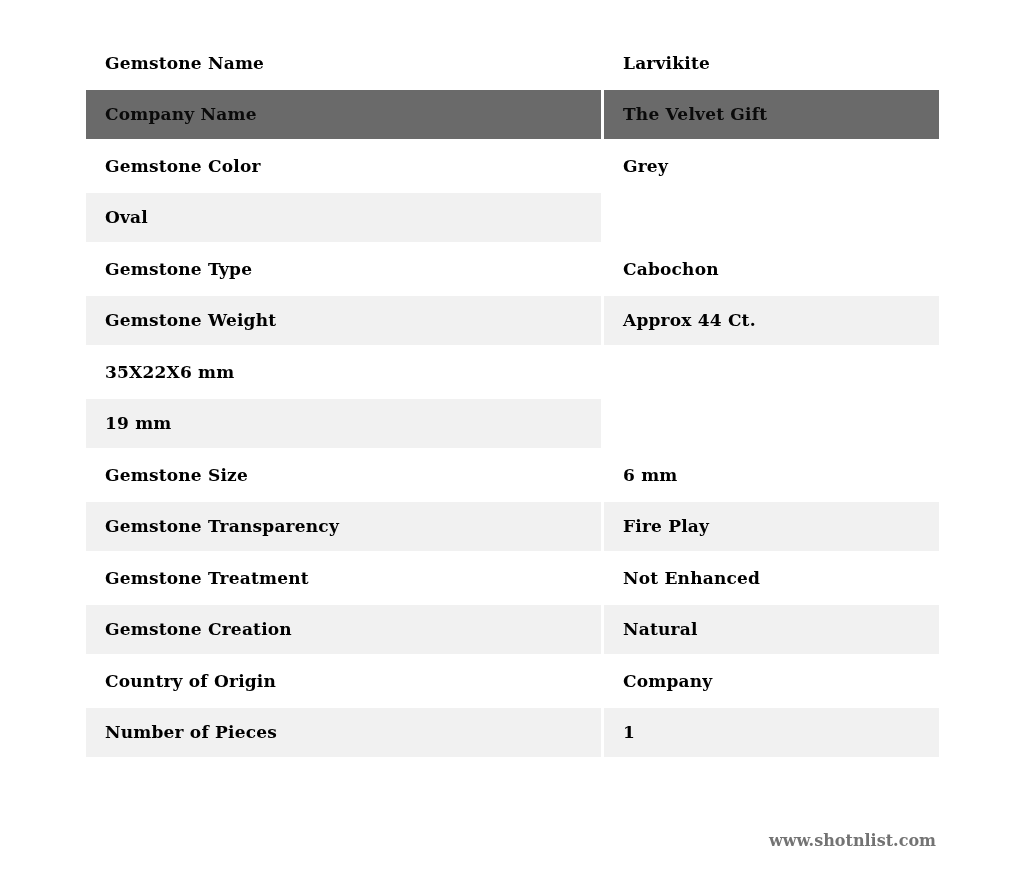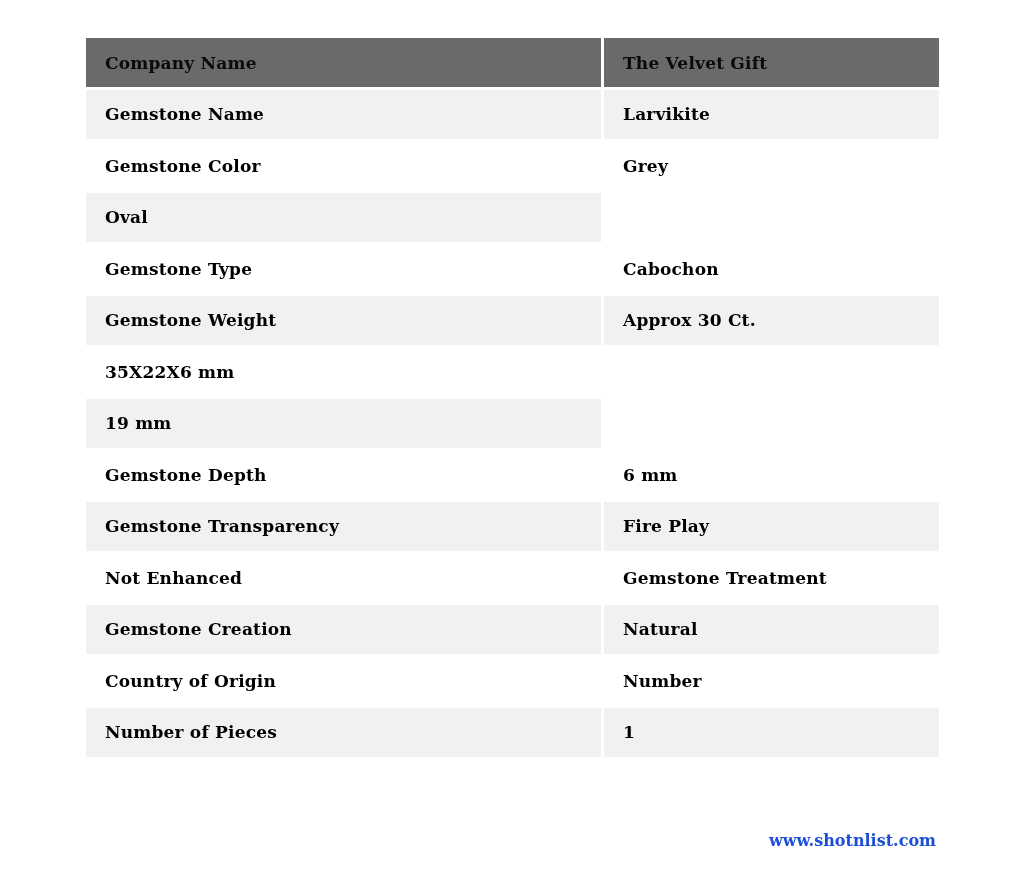--- a/index.html
+++ b/index.html
@@ -42,89 +42,89 @@
   }
   
   .trow:not(.header):nth-child(even) .cell { background: #f1f1f1; }
   .trow:not(.header):nth-child(odd)  .cell { background: #ffffff; }
   .watermark {
     position: absolute;
     top: 831px;
     right: 88px;
     font-size: 16px;
     font-weight: bold;
-    color: #1d4ed8;
+    color: #737373;
     font-family: "DejaVu Serif", "Liberation Serif", serif;
   }
 </style>
 </head>
 <body>
 
 <div class="spec-table">
+  <div class="trow">
+    <div class="cell">Gemstone Name</div>
+    <div class="cell">Larvikite</div>
+  </div>
+
   <div class="trow header">
     <div class="cell">Company Name</div>
     <div class="cell">The Velvet Gift</div>
-  </div>
-
-  <div class="trow">
-    <div class="cell">Gemstone Name</div>
-    <div class="cell">Larvikite</div>
   </div>
 
   <div class="trow">
     <div class="cell">Gemstone Color</div>
     <div class="cell">Grey</div>
   </div>
 
   <div class="trow">
     <div class="cell">Oval</div>
   </div>
 
   <div class="trow">
     <div class="cell">Gemstone Type</div>
     <div class="cell">Cabochon</div>
   </div>
 
   <div class="trow">
     <div class="cell">Gemstone Weight</div>
-    <div class="cell">Approx 30 Ct.</div>
+    <div class="cell">Approx 44 Ct.</div>
   </div>
 
   <div class="trow">
     <div class="cell">35X22X6 mm</div>
   </div>
 
 
   <div class="trow">
     <div class="cell">19 mm</div>
   </div>
 
   <div class="trow">
-    <div class="cell">Gemstone Depth</div>
+    <div class="cell">Gemstone Size</div>
     <div class="cell">6 mm</div>
   </div>
 
   <div class="trow">
     <div class="cell">Gemstone Transparency</div>
     <div class="cell">Fire Play</div>
   </div>
 
   <div class="trow">
+    <div class="cell">Gemstone Treatment</div>
     <div class="cell">Not Enhanced</div>
-    <div class="cell">Gemstone Treatment</div>
   </div>
 
   <div class="trow">
     <div class="cell">Gemstone Creation</div>
     <div class="cell">Natural</div>
   </div>
 
   <div class="trow">
     <div class="cell">Country of Origin</div>
-    <div class="cell">Number</div>
+    <div class="cell">Company</div>
   </div>
 
   <div class="trow">
     <div class="cell">Number of Pieces</div>
     <div class="cell">1</div>
   </div>
 </div>
 
 <div class="watermark">www.shotnlist.com</div>
 

